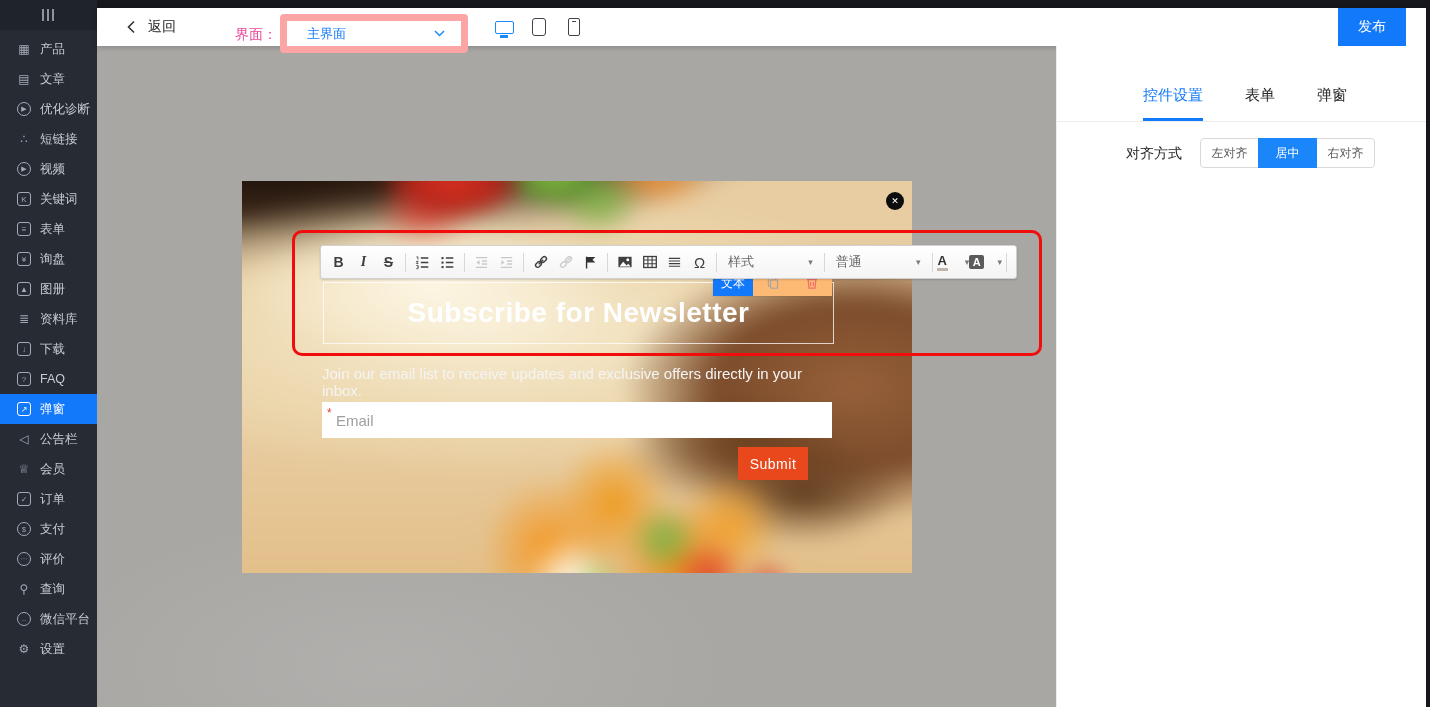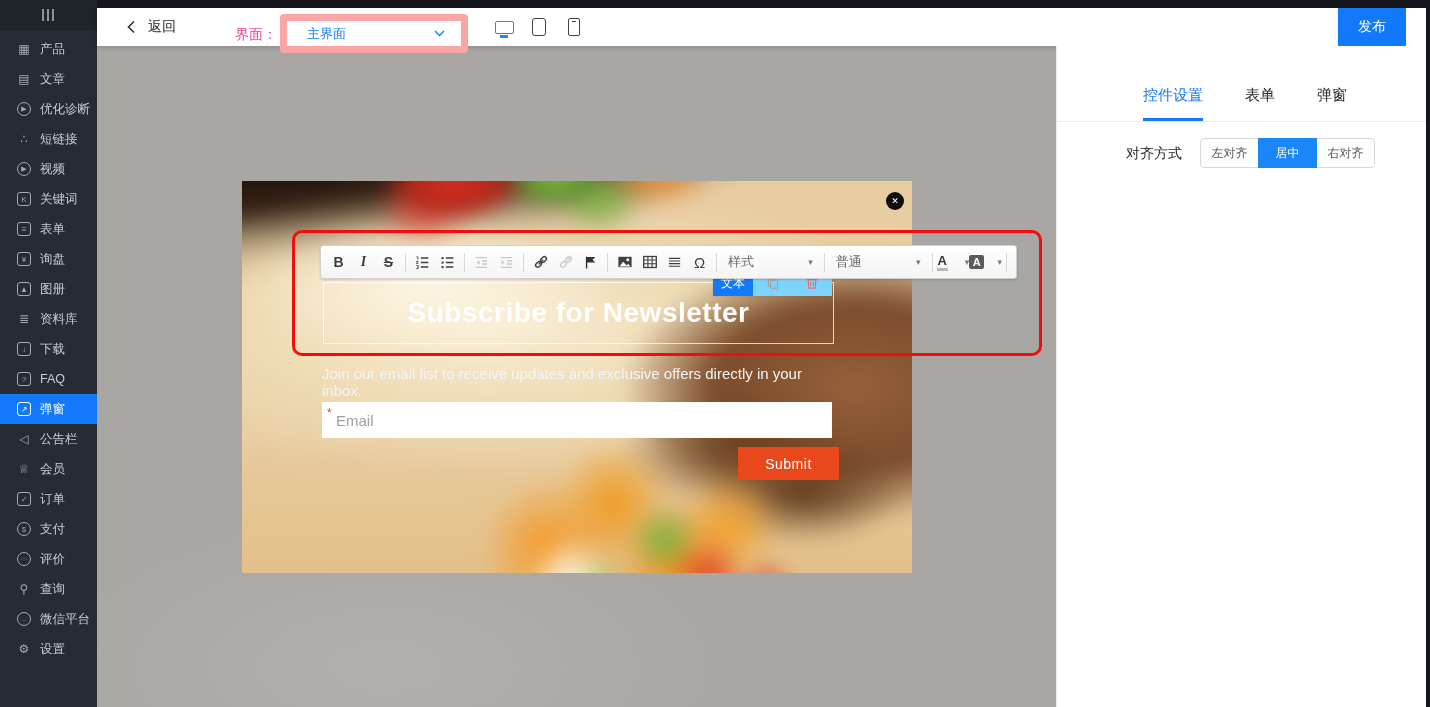--- a/index.html
+++ b/index.html
@@ -86,25 +86,25 @@
   
   .sel-heading{position:absolute;left:226px;top:236px;width:509px;height:60px;border:1px solid rgba(255,255,255,.75);
                display:flex;align-items:center;justify-content:center;z-index:2;}
   .sel-heading h1{margin:0;font-size:28px;font-weight:bold;color:#fff;letter-spacing:.5px;}
   .pp-subtitle{position:absolute;left:225px;top:319px;width:515px;font-size:15px;color:#f4f4f4;z-index:2;}
   .pp-input{position:absolute;left:225px;top:356px;width:510px;height:36px;background:#fff;z-index:2;}
   .pp-input .req{position:absolute;left:5px;top:4px;color:#e53935;font-size:12px;}
   .pp-input input{position:absolute;inset:0;width:100%;height:100%;border:none;outline:none;box-sizing:border-box;
                   padding-left:14px;font-size:15px;color:#333;font-family:inherit;background:transparent;}
   .pp-input input::placeholder{color:#9f9f9f;}
-  .pp-submit{position:absolute;left:641px;top:401px;width:101px;height:33px;background:#e8481c;color:#fff;border:none;
+  .pp-submit{position:absolute;left:641px;top:401px;width:70px;height:33px;background:#e8481c;color:#fff;border:none;
              font-size:14px;letter-spacing:.5px;display:flex;align-items:center;justify-content:center;cursor:pointer;z-index:2;}
 
   
-  .wg-controls{position:absolute;left:616px;top:224px;width:119px;height:26px;background:#7dd3fc;display:flex;z-index:4;
+  .wg-controls{position:absolute;left:616px;top:224px;width:119px;height:26px;background:#fdba74;display:flex;z-index:4;
                box-shadow:0 0 2px rgba(0,0,0,.15);}
   .wg-tag{width:40px;background:#1379fb;color:#fff;font-size:12px;display:flex;align-items:center;justify-content:center;}
   .wg-btn{flex:1;display:flex;align-items:center;justify-content:center;cursor:pointer;}
 
   
   .ck-toolbar{position:absolute;left:223px;top:199px;width:697px;height:34px;z-index:5;box-sizing:border-box;
               background:linear-gradient(#ffffff,#f4f4f4);border:1px solid #d1d1d1;border-radius:3px;
               box-shadow:0 1px 2px rgba(0,0,0,.15);display:flex;align-items:center;padding:0 5px;}
   .tb-btn{display:flex;align-items:center;justify-content:center;min-width:25px;height:26px;border-radius:3px;
           color:#3d3d3d;font-size:14px;cursor:pointer;text-decoration:none;}

